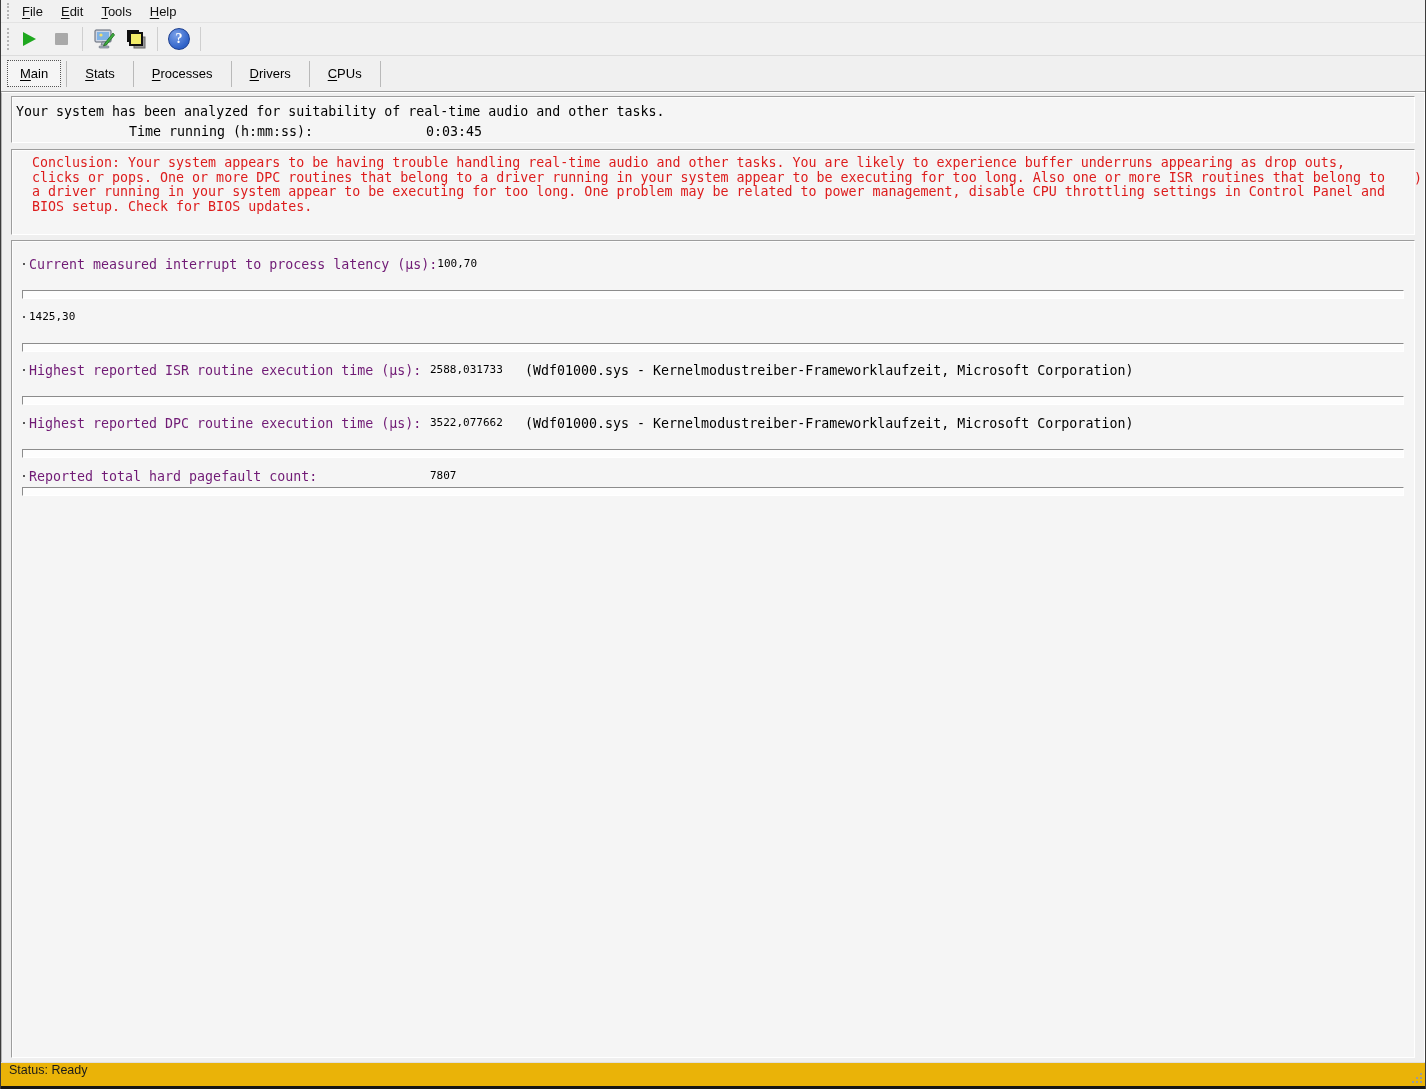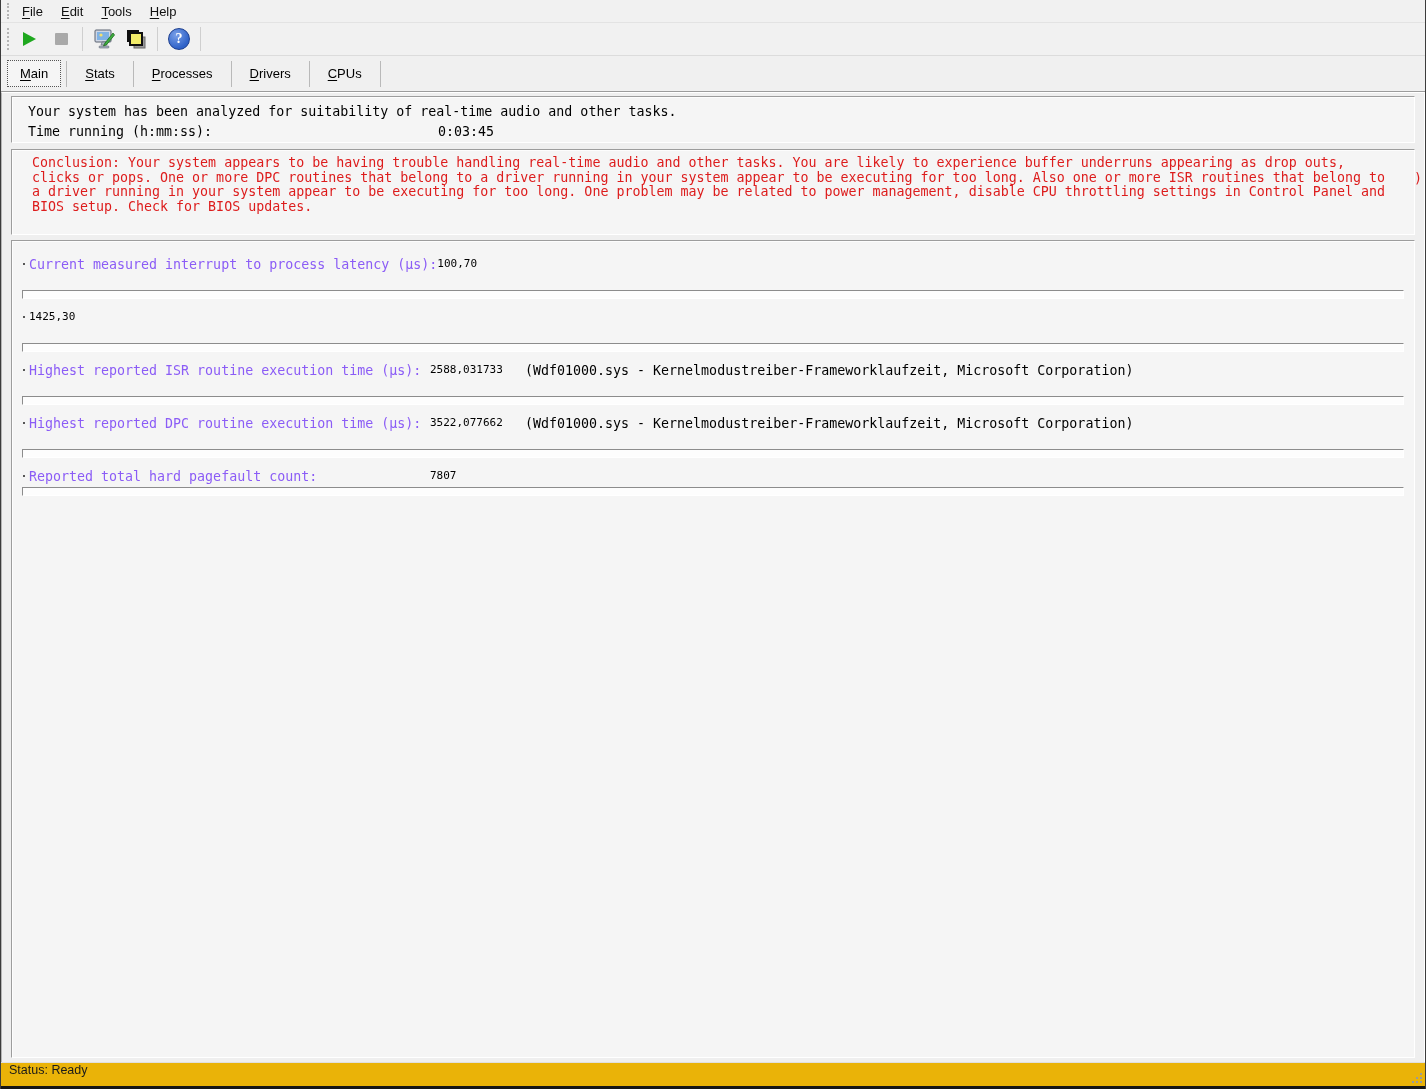--- a/index.html
+++ b/index.html
@@ -101,42 +101,42 @@
     display: flex; flex-direction: column;
     overflow: hidden;
     font-family: "DejaVu Sans Mono", monospace;
   }
   .panel {
     background: #f5f5f5;
     border-top: 1px solid #9d9d9d; border-left: 1px solid #9d9d9d;
     border-bottom: 1px solid #ffffff; border-right: 1px solid #ffffff;
     box-shadow: 1px 1px 0 #fdfdfd inset;
   }
-  .panel-info { height: 47px; padding: 5px 16px; flex: 0 0 47px; }
+  .panel-info { height: 47px; padding: 5px 4px; flex: 0 0 47px; }
   .mono-line { font-size: 13.3px; line-height: 20px; color: #000; white-space: pre; }
-  .kv-line { display: flex; }
+  .kv-line { display: flex; text-align: center; }
   .kv-label { flex: 0 0 410px; }
   .panel-conclusion {
     height: 86px; margin-top: 6px; padding: 6px 20px; flex: 0 0 86px;
     position: relative; overflow: visible;
   }
   .conclusion-text {
     font-size: 13.3px; line-height: 14.6px; color: #dd1c1c;
   }
   .clipped-char {
     position: absolute; right: -8px; top: 21px;
     font-size: 13.3px; color: #dd1c1c;
   }
   .panel-stats {
     flex: 1 1 auto; margin-top: 5px; padding: 16px 6px 0 8px;
     overflow: hidden;
   }
   .stat-line { display: flex; height: 16px; margin-bottom: 17px; }
   .stat-line .bullet { flex: 0 0 9px; font-size: 13.3px; color: #333; }
-  .stat-label { flex: 0 0 401px; font-size: 13.3px; color: #8b5cf6; white-space: pre; }
+  .stat-label { flex: 0 0 401px; font-size: 13.3px; color: #701a75; white-space: pre; }
   .stat-value { flex: 0 0 95px; font-size: 11px; color: #000; white-space: pre; }
   .stat-detail { font-size: 13.3px; color: #000; white-space: pre; }
   .progress-bar {
     height: 9px; margin: 0 4px 0 2px;
     background: #fdfdfd;
     border-top: 1px solid #8c8c8c; border-left: 1px solid #8c8c8c;
     border-bottom: 1px solid #ffffff; border-right: 1px solid #ffffff;
   }
   .stat-group + .stat-group { margin-top: 11px; }
   .stat-group.compact { margin-top: 11px; }

